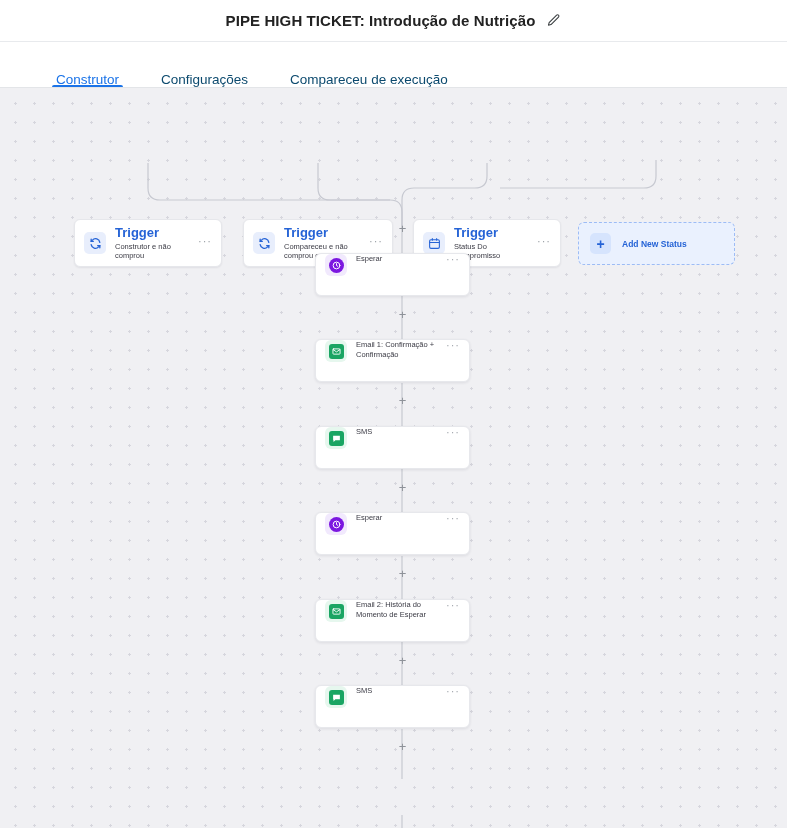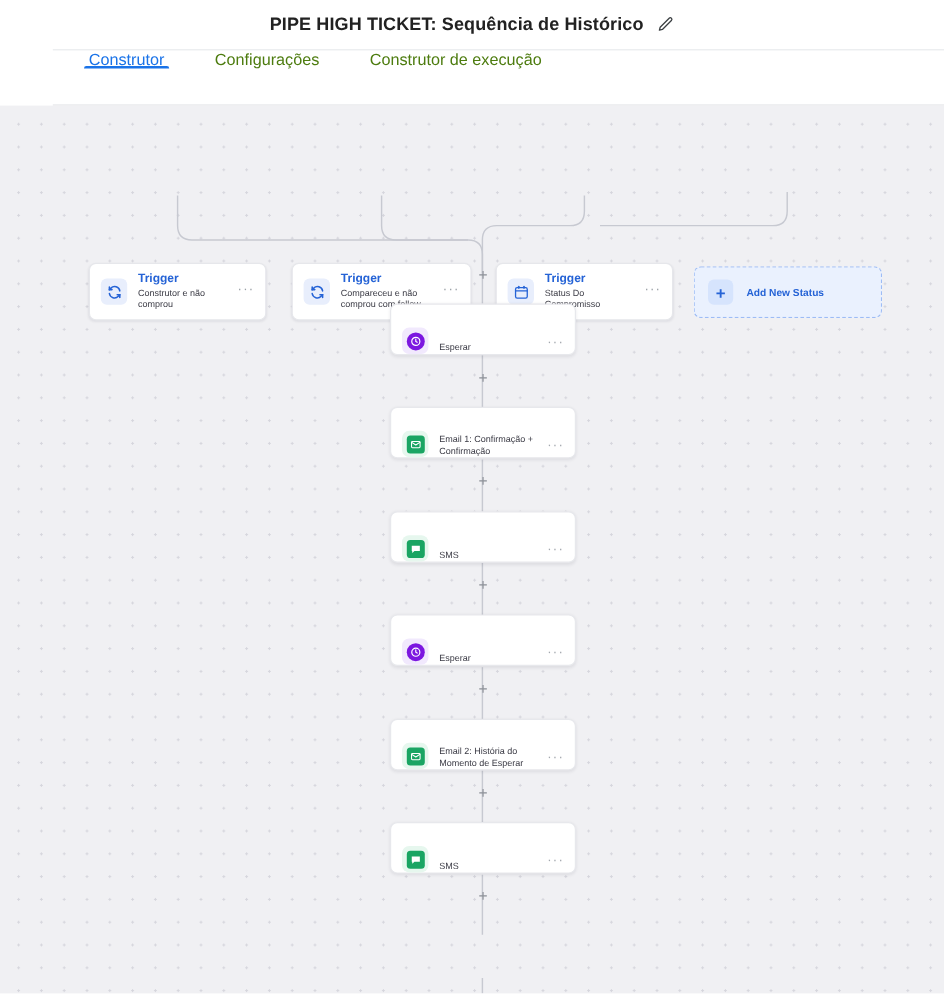--- a/index.html
+++ b/index.html
@@ -35,30 +35,29 @@
   }
   .edit-icon svg { display: block; }
 
   
   .tabbar {
     height: 47px;
     background: #ffffff;
     border-top: 1px solid #e8eaed;
     border-bottom: 1px solid #e3e5e8;
     display: flex;
-    align-items: flex-start;
-    padding-left: 26px;
+    align-items: flex-end;
+    padding-left: 52px;
     gap: 34px;
-    margin-left: 44px;
   }
   .tab {
     display: flex;
     align-items: center;
     font-size: 13.5px;
-    color: #4d7c0f;
+    color: #0c4a6e;
     position: relative;
     cursor: pointer;
     padding: 0 4px;
     white-space: nowrap;
   }
   .tab.active { color: #1a73e8; }
   .tab.active::after {
     content: "";
     position: absolute;
     left: 0; right: 0; bottom: 0;
@@ -101,21 +100,21 @@
   }
   .tc-icon {
     width: 22px; height: 22px;
     border-radius: 5px;
     background: #e8eefc;
     display: flex; align-items: center; justify-content: center;
     flex: 0 0 auto;
   }
   .tc-text { flex: 1 1 auto; min-width: 0; line-height: 1.28; }
   .tc-kind {
-    font-size: 10px;
+    font-size: 13px;
     font-weight: bold;
     color: #2563d6;
     display: block;
   }
   .tc-label {
     font-size: 7.5px;
     color: #3a3a44;
     display: block;
   }
   .tc-dots {
@@ -154,29 +153,29 @@
   }
   .at-label {
     font-size: 8.5px;
     font-weight: bold;
     color: #2563d6;
   }
 
   
   .step-card {
     position: absolute;
-    left: 325px;
+    left: 315px;
     width: 155px;
     height: 43px;
     background: #ffffff;
     border: 1px solid #e7e8ec;
     border-radius: 6px;
     box-shadow: 0 1px 3px rgba(20,20,40,0.09);
     display: flex;
-    align-items: flex-end;
+    align-items: flex-start;
     padding: 0 9px;
     gap: 9px;
     cursor: pointer;
   }
   .sc-icon {
     width: 22px; height: 22px;
     border-radius: 6px;
     display: flex; align-items: center; justify-content: center;
     flex: 0 0 auto;
   }
@@ -222,32 +221,32 @@
     font-size: 13px;
     line-height: 1;
     cursor: pointer;
     font-family: "Liberation Sans", sans-serif;
   }
 </style>
 </head>
 <body>
 
 <div class="header">
-  <span class="page-title">PIPE HIGH TICKET: Sequência de Histórico</span>
+  <span class="page-title">PIPE HIGH TICKET: Introdução de Nutrição</span>
   <span class="edit-icon">
     <svg width="15" height="15" viewBox="0 0 24 24" fill="none" stroke="#3c4043" stroke-width="1.7" stroke-linecap="round" stroke-linejoin="round">
       <path d="M17 3.5a2.1 2.1 0 0 1 3 3L8 18.5l-4 1 1-4z"></path>
     </svg>
   </span>
 </div>
 
 <div class="tabbar">
   <div class="tab active">Construtor</div>
   <div class="tab">Configurações</div>
-  <div class="tab">Construtor de execução</div>
+  <div class="tab">Compareceu de execução</div>
 </div>
 
 <div class="canvas">
 
   <svg class="svg-layer">
     <g fill="none" stroke="#c7c9d1" stroke-width="1.2">
 
       <path d="M148 75 L148 100 Q148 112 160 112 L390 112 Q402 112 402 124 L402 140"></path>
 
       <path d="M318 75 L318 100 Q318 112 330 112 L390 112"></path>

